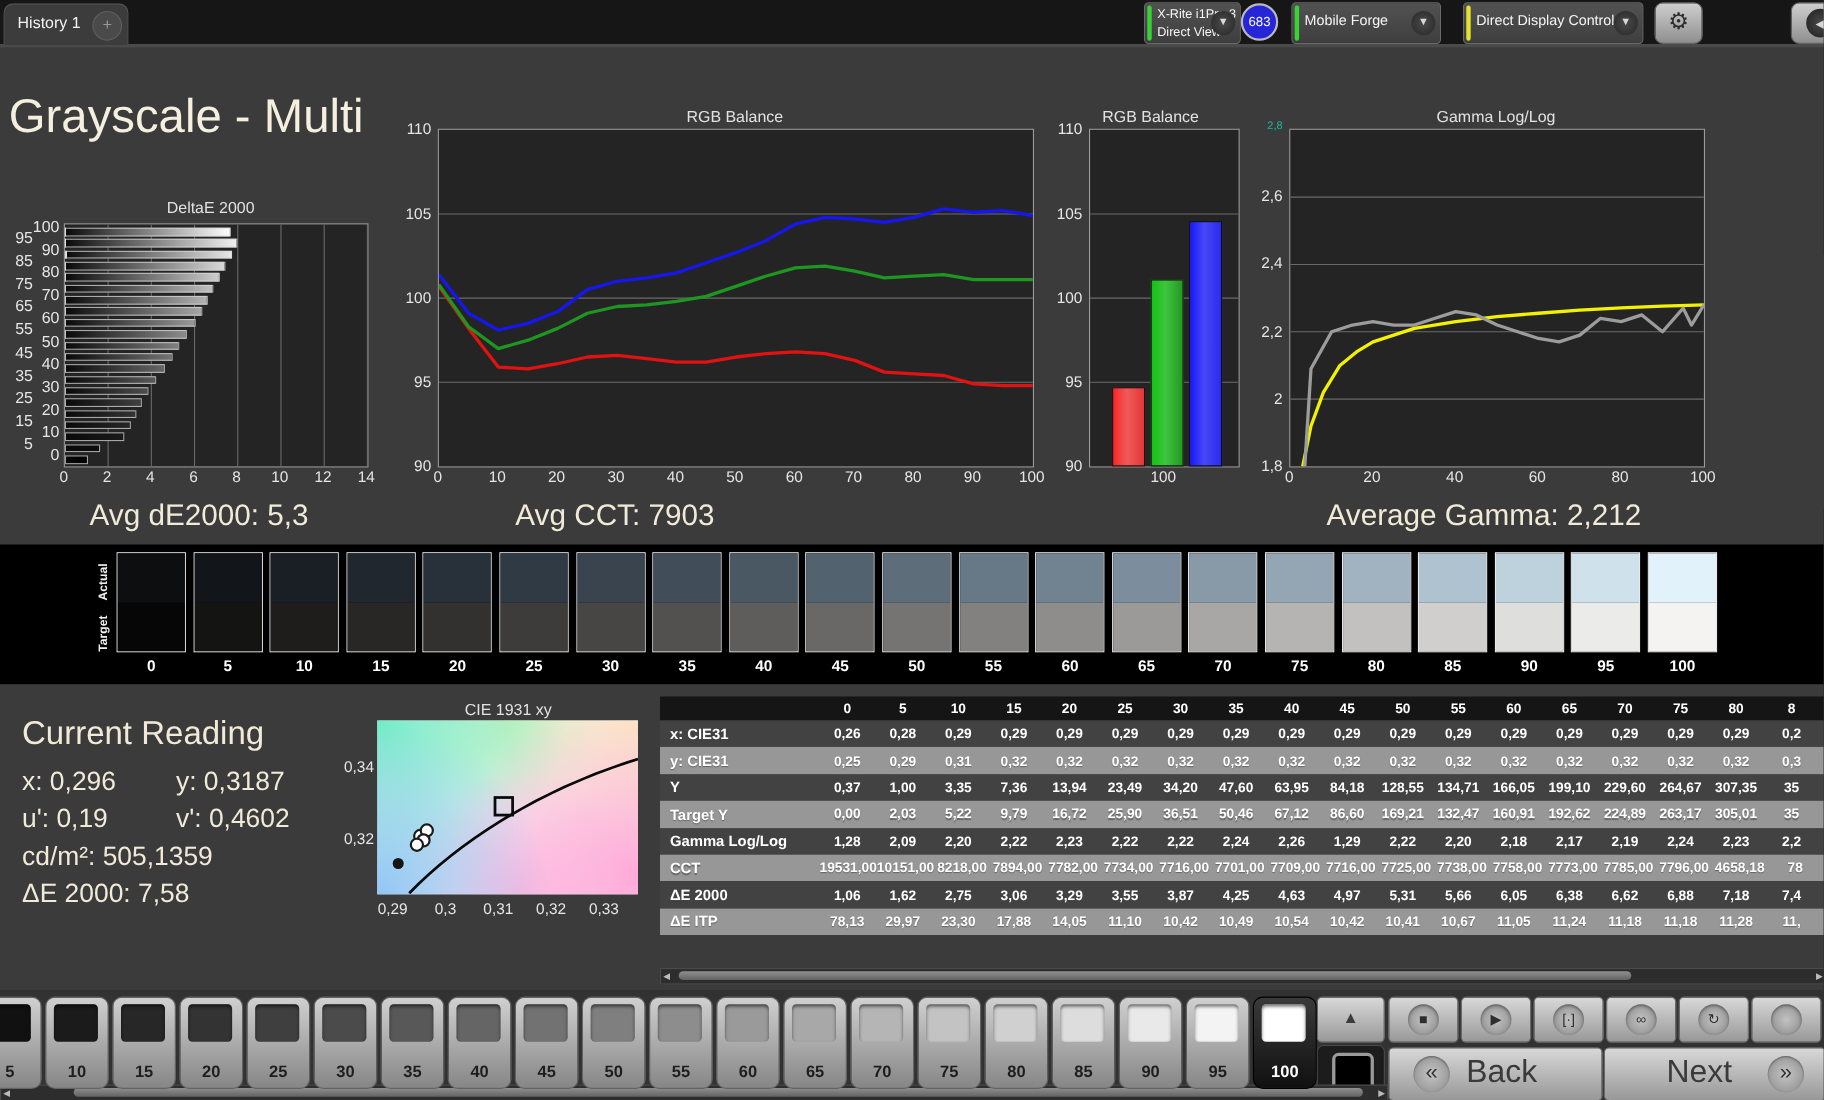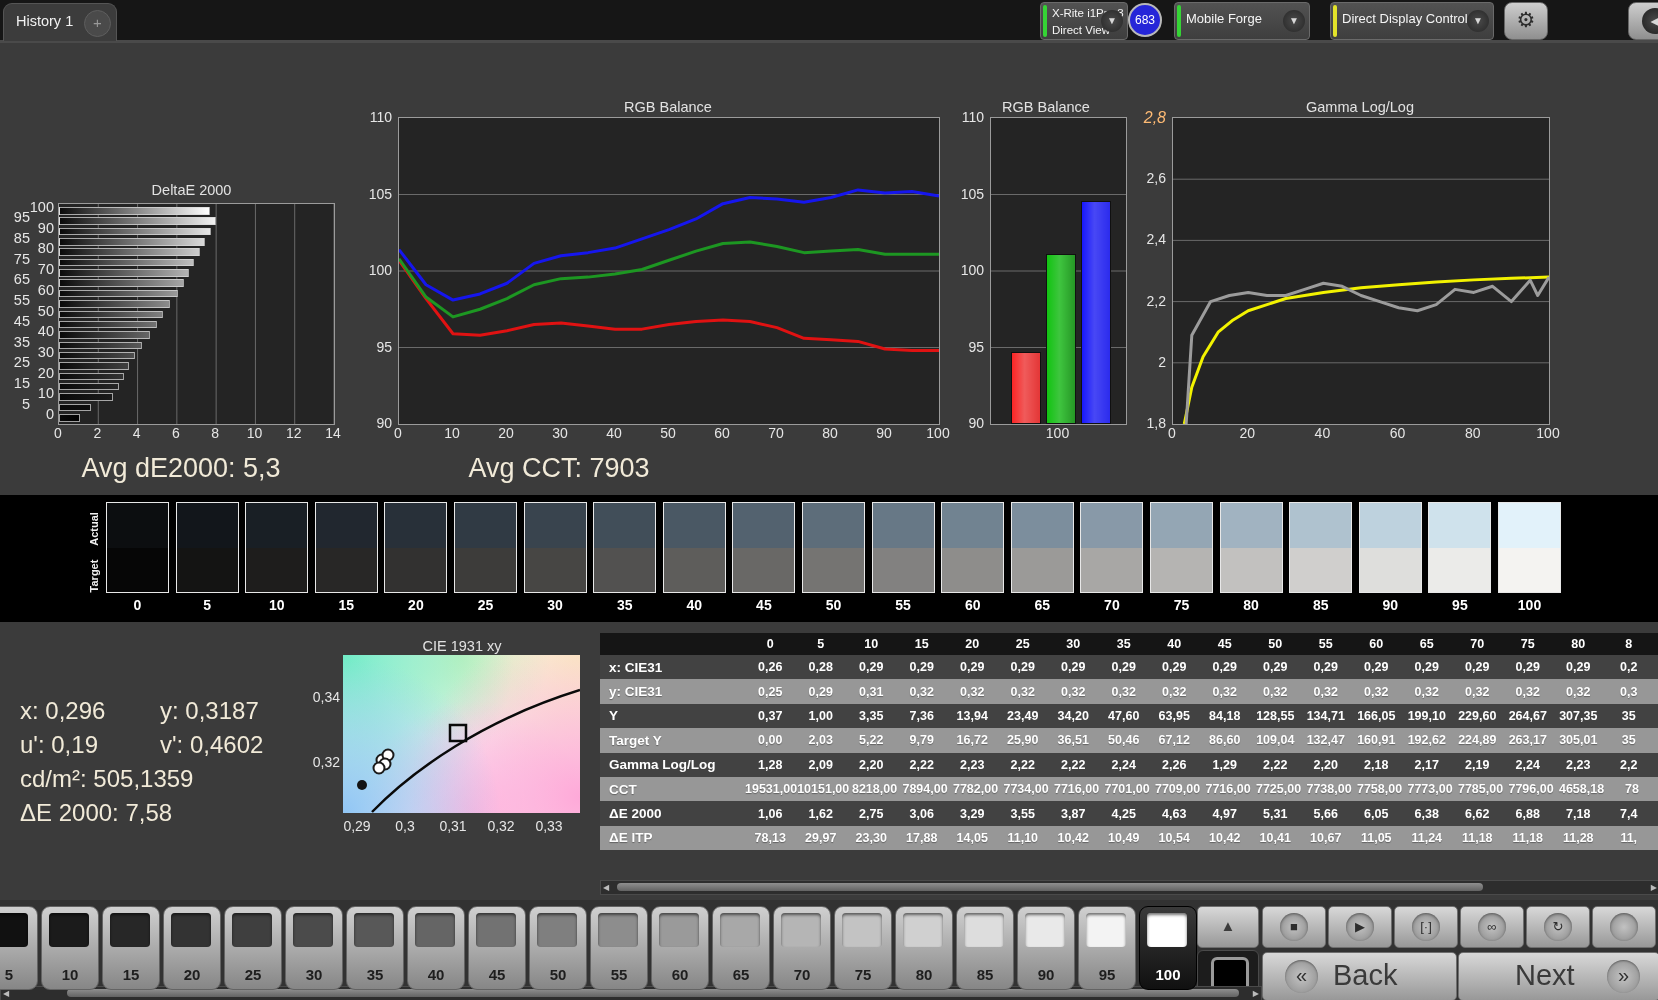--- a/index.html
+++ b/index.html
@@ -96,23 +96,25 @@
     <span class="arrow">▼</span>
   </div>
 
   <div class="toolbtn" style="left:1504px;width:42px;">
     <span style="font-size:21px;line-height:34px;color:#2d2d2d;">⚙</span>
   </div>
   <div class="toolbtn" style="left:1628px;width:52px;">
     <span style="display:inline-block;margin-top:5px;width:26px;height:26px;border-radius:50%;background:radial-gradient(#4a4a4a,#1d1d1d);color:#d8d8d8;font-size:12px;line-height:26px;">◀</span>
   </div>
 
+  <div class="abs" style="left:8px;top:82px;font-size:43px;color:#f5efe0;">Grayscale - Multi</div>
 
   <div class="stat" style="left:181px;top:453px;">Avg dE2000: 5,3</div>
   <div class="stat" style="left:559px;top:453px;">Avg CCT: 7903</div>
+  <div class="stat" style="left:1349px;top:453px;">Average Gamma: 2,212</div>
 
   <div id="strip">
     <span class="vlabel" style="left:72px;top:28px;width:44px;text-align:center;">Actual</span>
     <span class="vlabel" style="left:72px;top:75px;width:44px;text-align:center;">Target</span>
   <div style="position: absolute; left: 106px; top: 7px; width: 63px; height: 91px; border: 1.5px solid rgb(232, 232, 232); box-sizing: border-box;">
         <div style="position: absolute; left: 0px; top: 0px; width: 100%; height: 50%; background: rgb(12, 14, 16);"></div>
         <div style="position: absolute; left: 0px; top: 50%; width: 100%; height: 50%; background: rgb(6, 6, 6);"></div>
       </div>
       <div style="position: absolute; left: 106px; top: 102px; width: 63px; text-align: center; font-size: 14px; font-weight: bold; color: rgb(255, 255, 255);">0</div>
       <div style="position: absolute; left: 175.6px; top: 7px; width: 63px; height: 91px; border: 1.5px solid rgb(232, 232, 232); box-sizing: border-box;">
@@ -210,20 +212,21 @@
         <div style="position: absolute; left: 0px; top: 50%; width: 100%; height: 50%; background: rgb(235, 235, 233);"></div>
       </div>
       <div style="position: absolute; left: 1428.4px; top: 102px; width: 63px; text-align: center; font-size: 14px; font-weight: bold; color: rgb(255, 255, 255);">95</div>
       <div style="position: absolute; left: 1498px; top: 7px; width: 63px; height: 91px; border: 1.5px solid rgb(232, 232, 232); box-sizing: border-box;">
         <div style="position: absolute; left: 0px; top: 0px; width: 100%; height: 50%; background: rgb(226, 242, 250);"></div>
         <div style="position: absolute; left: 0px; top: 50%; width: 100%; height: 50%; background: rgb(244, 243, 241);"></div>
       </div>
       <div style="position: absolute; left: 1498px; top: 102px; width: 63px; text-align: center; font-size: 14px; font-weight: bold; color: rgb(255, 255, 255);">100</div>
     </div>
 
+  <div class="reading" style="left:20px;top:650px;font-size:30px;">Current Reading</div>
   <div class="reading" style="left:20px;top:697px;font-size:24px;">x: 0,296</div>
   <div class="reading" style="left:160px;top:697px;font-size:24px;">y: 0,3187</div>
   <div class="reading" style="left:20px;top:731px;font-size:24px;text-align:center;">u': 0,19</div>
   <div class="reading" style="left:160px;top:731px;font-size:24px;">v': 0,4602</div>
   <div class="reading" style="left:20px;top:765px;font-size:24px;">cd/m²: 505,1359</div>
   <div class="reading" style="left:20px;top:799px;font-size:24px;">ΔE 2000: 7,58</div>
 
   <div class="ctitle" style="left:462px;top:638px;">CIE 1931 xy</div>
   <div id="cie">
     <svg id="cie-svg" width="237" height="158" style="position:absolute;left:0;top:0;">
@@ -327,21 +330,21 @@
         <div class="tcell">0,00</div>
         <div class="tcell">2,03</div>
         <div class="tcell">5,22</div>
         <div class="tcell">9,79</div>
         <div class="tcell">16,72</div>
         <div class="tcell">25,90</div>
         <div class="tcell">36,51</div>
         <div class="tcell">50,46</div>
         <div class="tcell">67,12</div>
         <div class="tcell">86,60</div>
-        <div class="tcell">109,04</div>
+        <div class="tcell">169,21</div>
         <div class="tcell">132,47</div>
         <div class="tcell">160,91</div>
         <div class="tcell">192,62</div>
         <div class="tcell">224,89</div>
         <div class="tcell">263,17</div>
         <div class="tcell">305,01</div>
         <div class="tcell">35</div>
       </div>
       <div class="trow" style="top: 119.6px; height: 24.4px; align-items: center; background: rgb(66, 66, 66);">
         <div class="tcell tlabel">Gamma Log/Log</div>
@@ -569,21 +572,21 @@
     <div style="position: absolute; left: 1172px; top: 117px; width: 376px; height: 306px; background: rgb(36, 36, 36); border: 1px solid rgb(155, 155, 155);">
       <svg width="376" height="306" style="position:absolute;left:0;top:0;">
         <line x1="0" y1="61.19999999999994" x2="376" y2="61.19999999999994" stroke="#6a6a6a" stroke-width="1"></line>
         <line x1="0" y1="122.4" x2="376" y2="122.4" stroke="#6a6a6a" stroke-width="1"></line>
         <line x1="0" y1="183.59999999999994" x2="376" y2="183.59999999999994" stroke="#6a6a6a" stroke-width="1"></line>
         <line x1="0" y1="244.8" x2="376" y2="244.8" stroke="#6a6a6a" stroke-width="1"></line>
         <polyline points="11.28,306 18.8,269.28000000000003 30.080000000000002,238.68 45.12,214.19999999999996 60.160000000000004,201.95999999999995 75.2,192.78 94,186.66 112.8,180.54 150.4,174.42 188,169.82999999999996 225.6,166.77 263.2,164.01600000000005 300.8,161.874 338.40000000000003,160.34400000000005 376,159.12000000000003" fill="none" stroke="#f2f200" stroke-width="3" stroke-linejoin="round"></polyline>
         <polyline points="13.160000000000002,306 18.8,217.26000000000002 37.6,183.59999999999994 56.4,177.47999999999993 75.2,174.42 94,177.47999999999993 112.8,177.47999999999993 131.6,171.35999999999993 150.4,165.24000000000004 169.20000000000002,168.29999999999998 188,177.47999999999993 206.8,183.59999999999994 225.6,189.71999999999994 244.4,192.78 263.2,186.66 282,171.35999999999993 300.8,174.42 319.59999999999997,168.29999999999998 338.40000000000003,183.59999999999994 357.2,162.17999999999998 364.71999999999997,177.47999999999993 376,159.12000000000003" fill="none" stroke="#9c9c9c" stroke-width="3" stroke-linejoin="round"></polyline>
       </svg>
     </div>
-    <div style="position: absolute; left: 1128px; top: 109px; width: 38px; text-align: right; font-size: 16px; color: #fdba74; font-style: italic;">2,8</div>
+    <div style="position: absolute; left: 1128px; top: 109px; width: 38px; text-align: right; font-size: 10px; color: #14b8a6;">2,8</div>
     <div style="position: absolute; left: 1128px; top: 170.2px; width: 38px; text-align: right; font-size: 14px; color: rgb(230, 230, 230);">2,6</div>
     <div style="position: absolute; left: 1128px; top: 231.4px; width: 38px; text-align: right; font-size: 14px; color: rgb(230, 230, 230);">2,4</div>
     <div style="position: absolute; left: 1128px; top: 292.6px; width: 38px; text-align: right; font-size: 14px; color: rgb(230, 230, 230);">2,2</div>
     <div style="position: absolute; left: 1128px; top: 353.8px; width: 38px; text-align: right; font-size: 14px; color: rgb(230, 230, 230);">2</div>
     <div style="position: absolute; left: 1128px; top: 415px; width: 38px; text-align: right; font-size: 14px; color: rgb(230, 230, 230);">1,8</div>
     <div style="position: absolute; left: 1172px; top: 425px; transform: translateX(-50%); font-size: 14px; color: rgb(230, 230, 230);">0</div>
     <div style="position: absolute; left: 1247.2px; top: 425px; transform: translateX(-50%); font-size: 14px; color: rgb(230, 230, 230);">20</div>
     <div style="position: absolute; left: 1322.4px; top: 425px; transform: translateX(-50%); font-size: 14px; color: rgb(230, 230, 230);">40</div>
     <div style="position: absolute; left: 1397.6px; top: 425px; transform: translateX(-50%); font-size: 14px; color: rgb(230, 230, 230);">60</div>
     <div style="position: absolute; left: 1472.8px; top: 425px; transform: translateX(-50%); font-size: 14px; color: rgb(230, 230, 230);">80</div>

